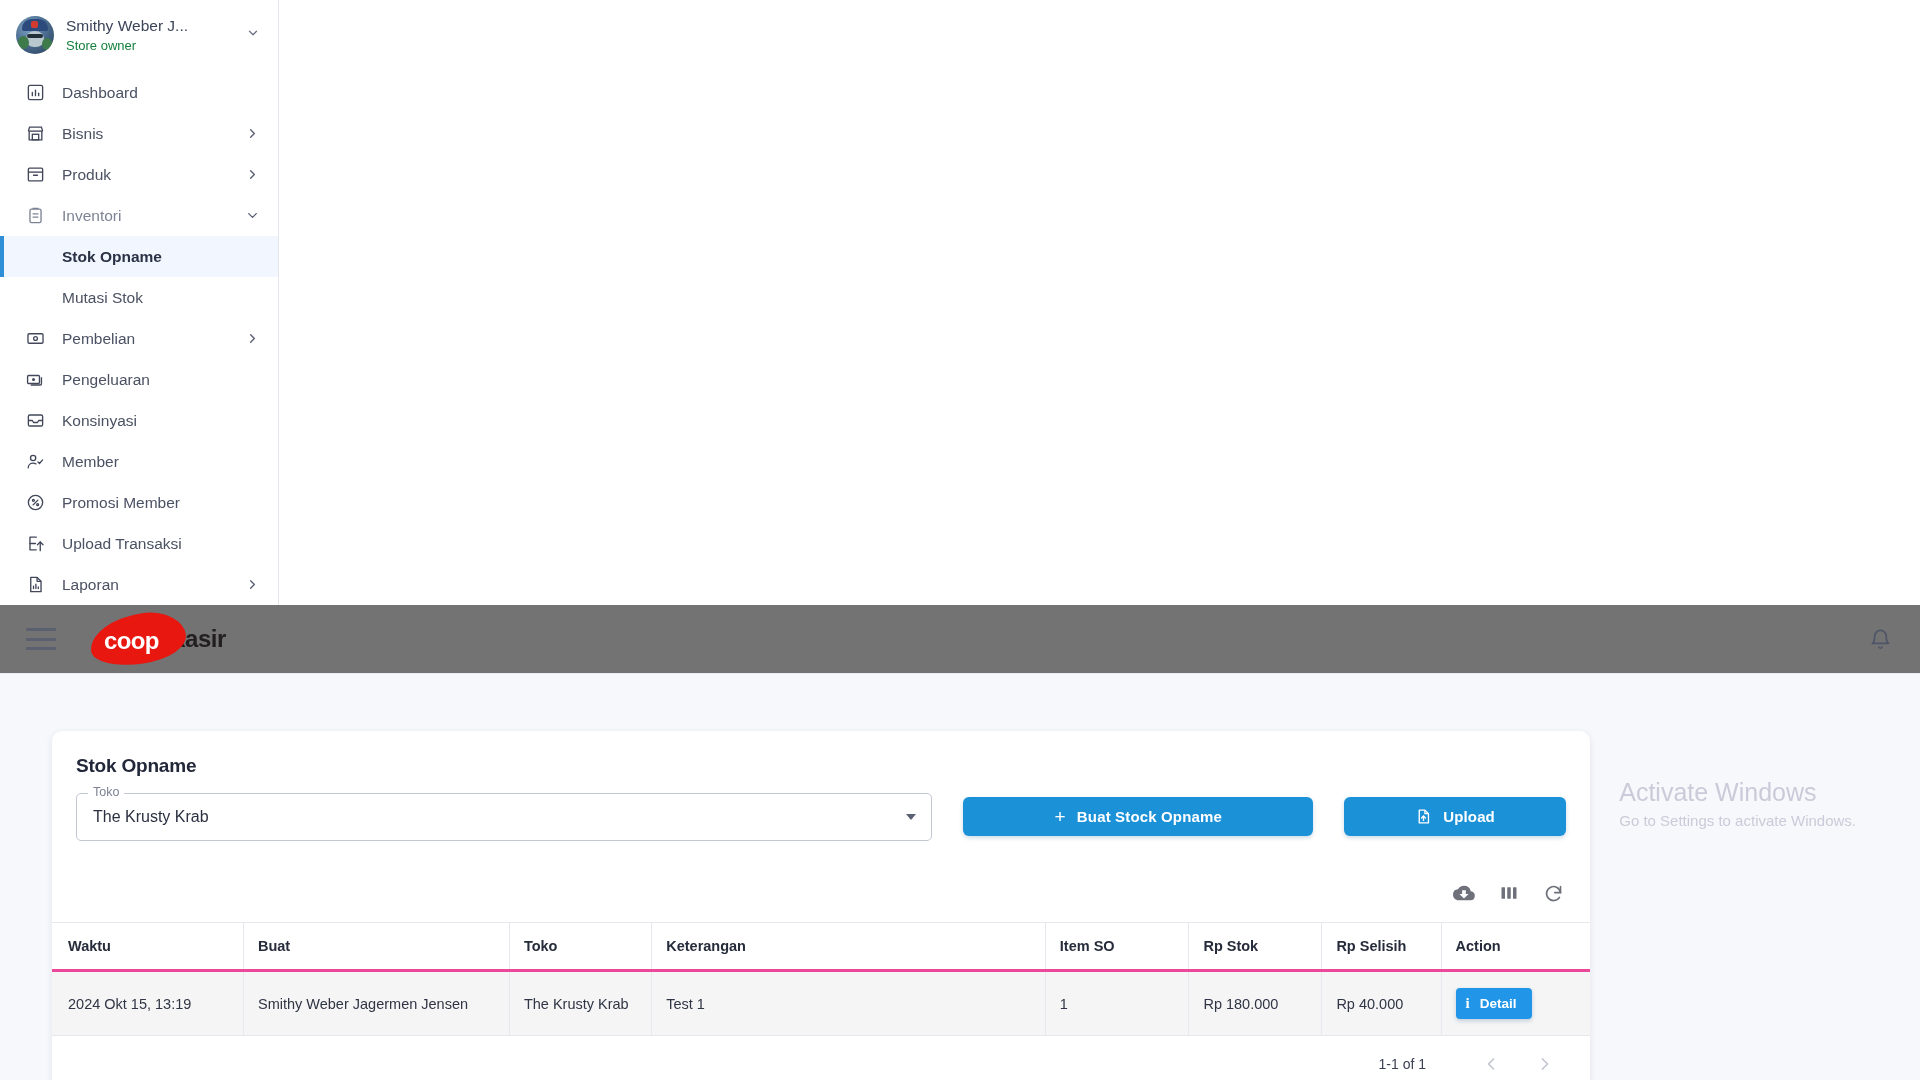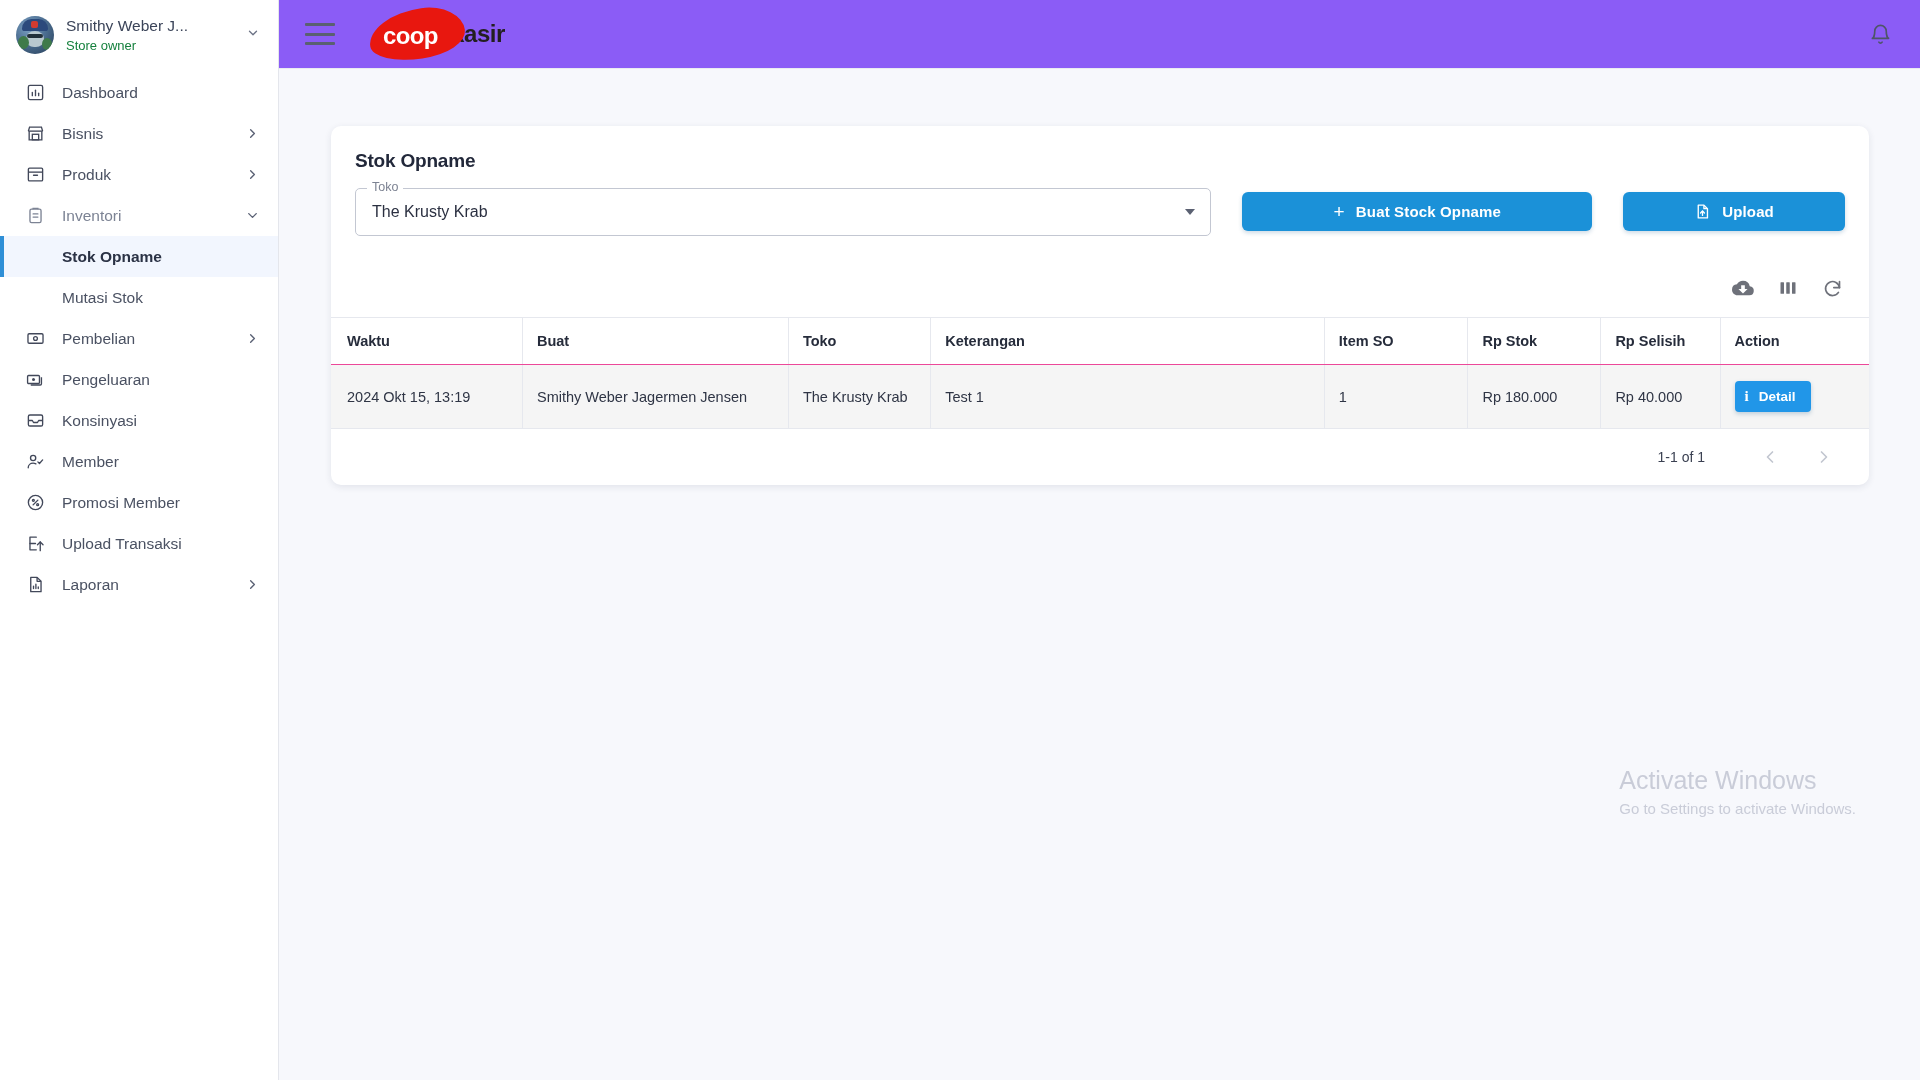--- a/index.html
+++ b/index.html
@@ -1,21 +1,21 @@
 <!DOCTYPE html>
 <html><head>
 <meta charset="utf-8">
 <style>
   * { box-sizing: border-box; margin: 0; padding: 0; }
   html, body {
     width: 1920px; height: 1080px;
     font-family: "Liberation Sans", sans-serif;
     background: #ffffff; overflow: hidden;
   }
-  .app { display: flex; width: 1920px; height: 1080px; }
+  .app { display: flex; width: 1920px; height: 1080px; flex-direction: column; }
 
   
   .sidebar {
     width: 279px; height: 1080px; background: #ffffff;
     border-right: 1px solid #e4e6ec; flex: 0 0 279px;
     display: flex; flex-direction: column;
   }
   .user-block {
     display: flex; align-items: center; gap: 12px;
     padding: 16px 14px 14px 16px; height: 68px;
@@ -79,21 +79,21 @@
     content: ""; position: absolute; left: 0; top: 0; bottom: 0;
     width: 4px; background: #2f8fd6;
   }
   .nav-sub.active .lbl { color: #2b3245; font-weight: 600; }
   .nav-item.open .lbl { color: #7c8394; }
   .nav-item.open .ico { color: #7c8394; }
 
   
   .main { flex: 1; display: flex; flex-direction: column; min-width: 0; }
   .topbar {
-    height: 69px; background: #8b5cf6; border-bottom: 1px solid #e9ebf1;
+    height: 69px; background: #737373; border-bottom: 1px solid #e9ebf1;
     display: flex; align-items: center; padding: 0 28px 0 26px; flex: 0 0 69px;
   }
   .hamburger { width: 30px; height: 22px; display: flex; flex-direction: column;
     justify-content: space-between; cursor: pointer; }
   .hamburger span { display: block; height: 3px; background: #5a6070; border-radius: 1px; }
   .logo { display: flex; align-items: center; margin-left: 34px; }
   .logo-blob { position: relative; width: 96px; height: 50px; }
   .logo-blob .blob {
     position: absolute; inset: 0; background: #e8170f;
     border-radius: 58% 42% 48% 52% / 62% 55% 45% 38%;
@@ -153,21 +153,21 @@
   .table-wrap { border-top: 1px solid #ffffff; }
   .table-toolbar {
     height: 58px; display: flex; align-items: center; justify-content: flex-end;
     padding-right: 26px; gap: 24px;
   }
   .tool-ico { color: #6e717a; cursor: pointer; display: flex; align-items: center; }
 
   table { width: 100%; border-collapse: collapse; }
   thead th {
     text-align: left; font-size: 14.5px; font-weight: 600; color: #262c3b;
-    padding: 15px 14px; border-top: 1px solid #e6e8ee; border-bottom: 1px solid #ec4899;
+    padding: 15px 14px; border-top: 1px solid #e6e8ee; border-bottom: 3px solid #ec4899;
     border-right: 1px solid #e6e8ee; background: #ffffff; white-space: nowrap;
   }
   thead th:first-child { padding-left: 16px; }
   thead th:last-child { border-right: none; }
   tbody td {
     font-size: 14.5px; color: #2f3545; padding: 16px 14px;
     border-bottom: 1px solid #e6e8ee; border-right: 1px solid #e6e8ee;
     background: #f5f5f5; white-space: nowrap;
   }
   tbody td:first-child { padding-left: 16px; }

